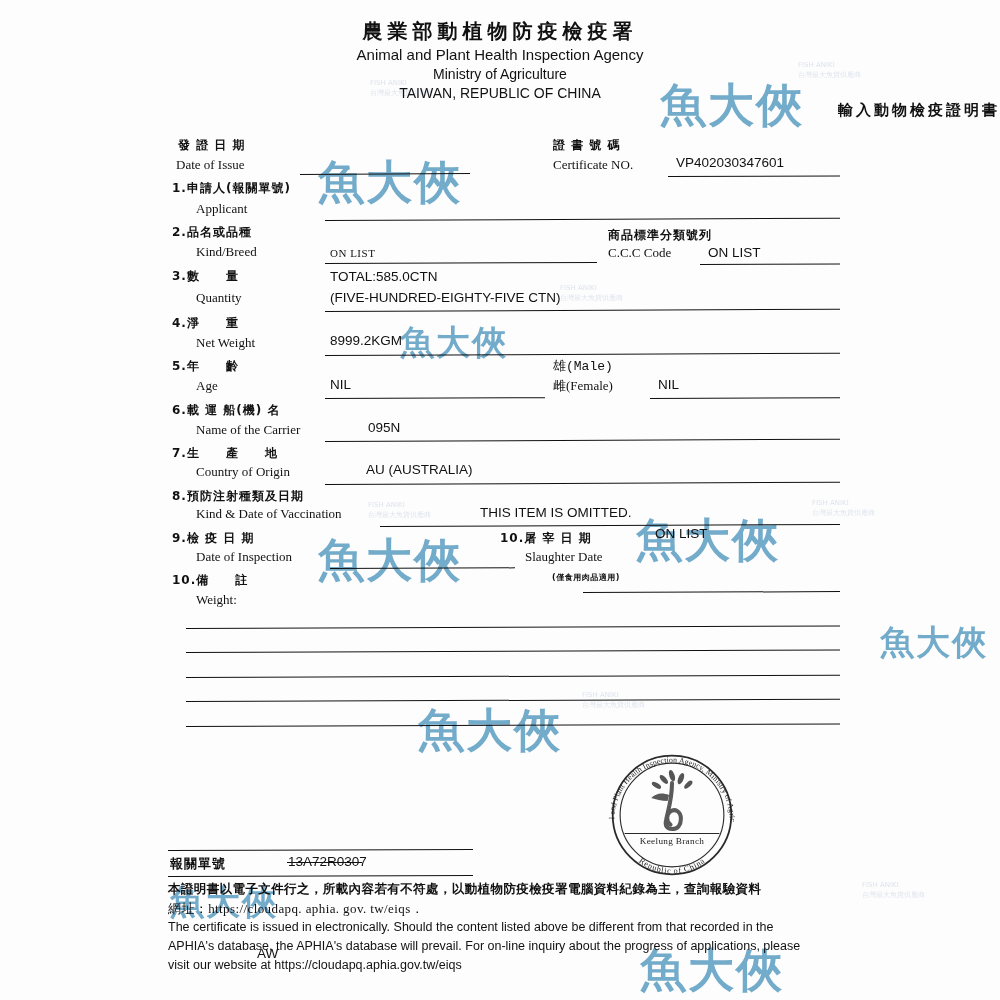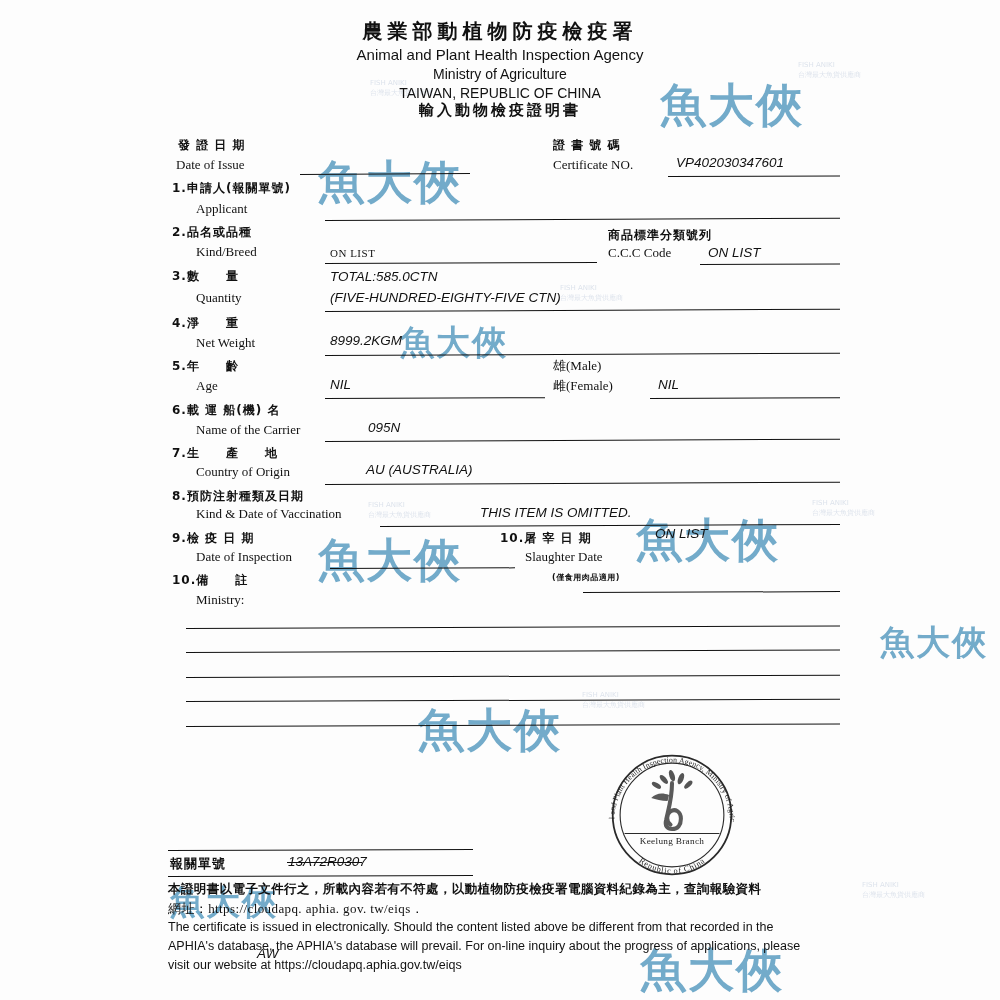--- a/index.html
+++ b/index.html
@@ -48,28 +48,28 @@
   #content{position:absolute;inset:0;z-index:3;}
 
   .cn{font-family:"DejaVu Sans", sans-serif;font-weight:700;}
 
   
   .hdr{position:absolute;width:100%;text-align:center;}
   .hdr-cn1{top:18px;font-size:20px;letter-spacing:5px;}
   .hdr-en1{top:46px;font-size:15px;font-family:"Liberation Sans",sans-serif;}
   .hdr-en2{top:66px;font-size:14px;font-family:"Liberation Sans",sans-serif;}
   .hdr-en3{top:85px;font-size:14px;font-family:"Liberation Sans",sans-serif;}
-  .hdr-cn2{top:101px;font-size:15px;letter-spacing:3px;}
+  .hdr-cn2{top:101px;font-size:15px;letter-spacing:3px;text-align:right;}
   .hdr-en4{top:123px;font-size:11px;font-family:"Liberation Sans",sans-serif;letter-spacing:.3px;}
 
   
   .t{position:absolute;white-space:nowrap;}
   .lbl-cn{font-family:"DejaVu Sans",sans-serif;font-weight:700;font-size:12px;letter-spacing:1px;}
   .lbl-en{font-family:"Liberation Serif",serif;font-size:13px;}
-  .val{font-family:"Liberation Sans",sans-serif;font-size:13.5px;font-style:italic;}
+  .val{font-family:"Liberation Sans",sans-serif;font-size:13.5px;}
   .val-sm{font-family:"Liberation Serif",serif;font-size:11px;letter-spacing:.5px;}
   .note-cn{font-family:"DejaVu Sans",sans-serif;font-weight:700;font-size:8px;letter-spacing:.5px;}
 
   
   .line{position:absolute;height:0;border-top:1.6px solid #111;transform-origin:left center;}
 
   
   #seal{position:absolute;left:597px;top:752px;width:150px;height:126px;}
   #seal svg{width:100%;height:100%;}
 
@@ -178,21 +178,21 @@
     <div class="t val" style="left:330px;top:333px;">8999.2KGM</div>
     <div class="line" style="left:325px;top:355px;width:515px;transform:rotate(-0.25deg);"></div>
 
     <div class="t lbl-cn" style="left:172px;top:358px;">
       <span>5.</span><span>年　　齡</span>
     </div>
     <div class="t lbl-en" style="left:196px;top:378px;">Age</div>
     <div class="t val" style="left:330px;top:377px;">NIL</div>
     <div class="line" style="left:325px;top:398px;width:220px;transform:rotate(-0.2deg);"></div>
 
-    <div class="t lbl-en" style="left:553px;top:357px;font-size:13px;">雄(Male)</div>
+    <div class="t lbl-en" style="left:553px;top:357px;font-size:13px;font-family:Liberation Mono, monospace;">雄(Male)</div>
     <div class="t lbl-en" style="left:553px;top:377px;font-size:13px;">雌(Female)</div>
     <div class="t val" style="left:658px;top:377px;">NIL</div>
     <div class="line" style="left:650px;top:398px;width:190px;transform:rotate(-0.2deg);"></div>
 
     <div class="t lbl-cn" style="left:172px;top:402px;">
       <span>6.</span><span>載 運 船(機) 名</span>
     </div>
     <div class="t lbl-en" style="left:196px;top:422px;">Name of the Carrier</div>
     <div class="t val" style="left:368px;top:420px;">095N</div>
     <div class="line" style="left:325px;top:441px;width:515px;transform:rotate(-0.25deg);"></div>
@@ -222,21 +222,21 @@
       <span>10.</span><span>屠 宰 日 期</span>
     </div>
     <div class="t lbl-en" style="left:525px;top:549px;">Slaughter Date</div>
     <div class="t val" style="left:655px;top:526px;">ON LIST</div>
     <div class="t note-cn" style="left:552px;top:572px;">(僅食用肉品適用)</div>
     <div class="line" style="left:583px;top:592px;width:257px;transform:rotate(-0.2deg);"></div>
 
     <div class="t lbl-cn" style="left:172px;top:572px;">
       <span>10.</span><span>備　　註</span>
     </div>
-    <div class="t lbl-en" style="left:196px;top:592px;">Ministry:</div>
+    <div class="t lbl-en" style="left:196px;top:592px;">Weight:</div>
     <div class="t val" style="left:330px;top:592px;"></div>
 
     <div class="line" style="left:186px;top:628px;width:654px;transform:rotate(-0.22deg);"></div>
     <div class="line" style="left:186px;top:652px;width:654px;transform:rotate(-0.22deg);"></div>
     <div class="line" style="left:186px;top:677px;width:654px;transform:rotate(-0.20deg);"></div>
     <div class="line" style="left:186px;top:701px;width:654px;transform:rotate(-0.20deg);"></div>
     <div class="line" style="left:186px;top:726px;width:654px;transform:rotate(-0.22deg);"></div>
 
     <div id="seal">
       <svg viewBox="0 0 200 170" xmlns="http://www.w3.org/2000/svg">

